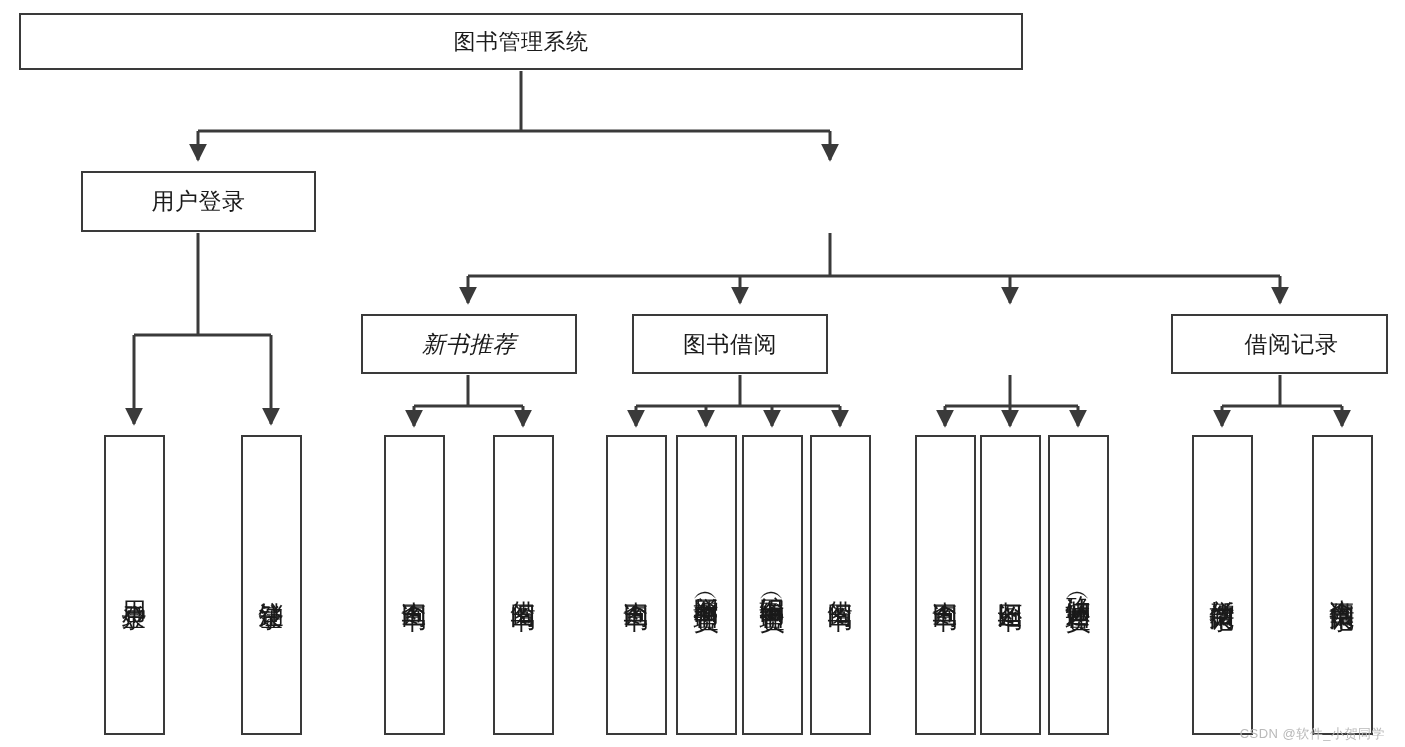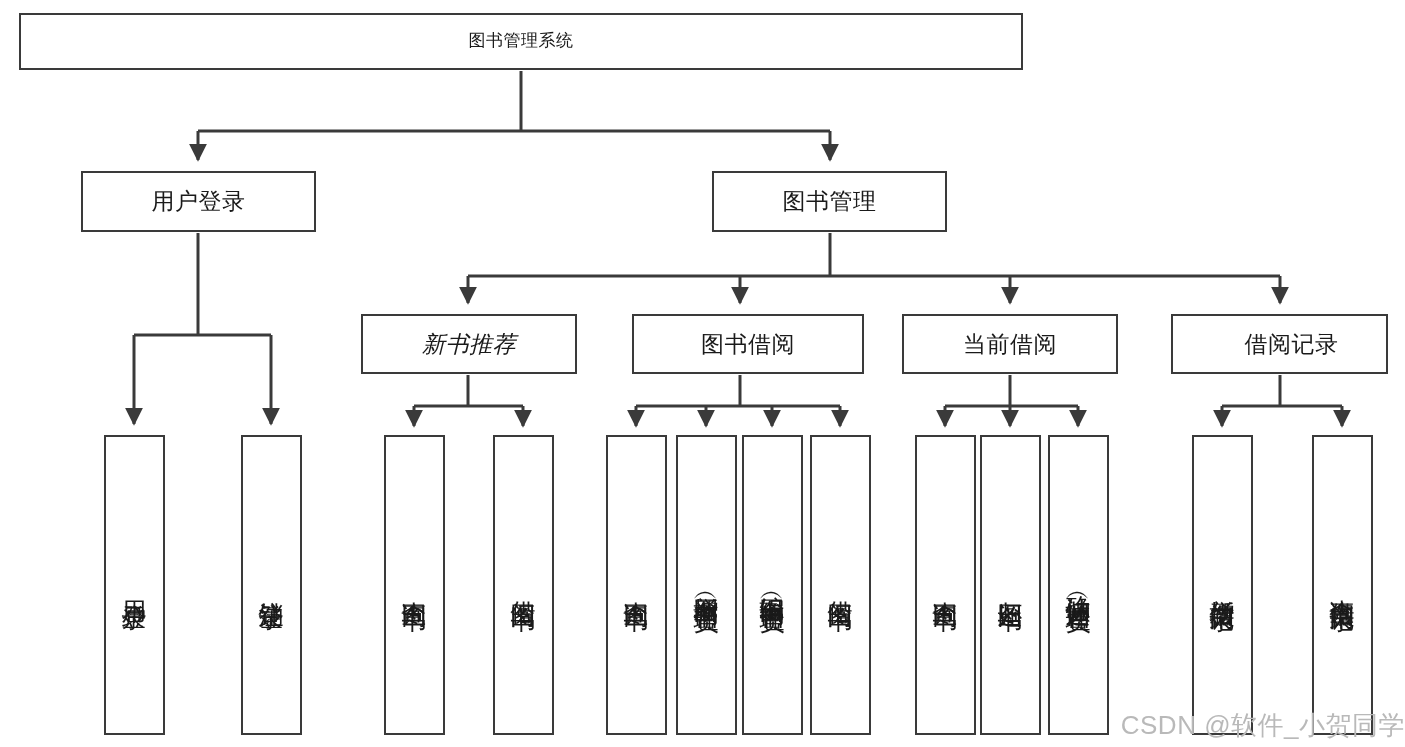--- a/index.html
+++ b/index.html
@@ -39,39 +39,39 @@
     display: block;
     text-align: center;
     line-height: 1.08;
   }
   .node.horiz .lbl {
     font-size: 23px;
     letter-spacing: 0.5px;
     white-space: nowrap;
   }
   .node.root .lbl {
-    font-size: 17px;
+    font-size: 22px;
   }
   .node.vert {
     align-items: center;
     justify-content: center;
   }
   .node.vert .lbl {
     writing-mode: vertical-rl;
     text-orientation: upright;
     font-size: 25px;
     line-height: 1.12;
     letter-spacing: 2px;
     max-height: 272px;
   }
   .watermark {
     position: absolute;
-    right: 0;
+    right: 20px;
     bottom: 4px;
-    font-size: 26px;
+    font-size: 13px;
     color: #b9b9b9;
     white-space: nowrap;
     letter-spacing: 0.5px;
   }
 </style>
 </head>
 <body>
 
 <div id="canvas">
 
@@ -125,32 +125,26 @@
     </g>
   </svg>
 
   <div class="node horiz root" style="left:19px; top:13px; width:1004px; height:57px;">
     <span class="lbl">图书管理系统</span>
   </div>
 
   <div class="node horiz" style="left:81px; top:171px; width:235px; height:61px;">
     <span class="lbl">用户登录</span>
   </div>
-  <div class="node horiz" style="left:712px; top:171px; width:235px; height:61px;">
-    <span class="lbl">图书管理</span>
-  </div>
 
   <div class="node horiz" style="left:361px; top:314px; width:216px; height:60px;font-style:italic;">
     <span class="lbl">新书推荐</span>
   </div>
-  <div class="node horiz" style="left:632px; top:314px; width:232px; height:60px;">
+  <div class="node horiz" style="left:632px; top:314px; width:196px; height:60px;">
     <span class="lbl">图书借阅</span>
-  </div>
-  <div class="node horiz" style="left:902px; top:314px; width:216px; height:60px;">
-    <span class="lbl">当前借阅</span>
   </div>
   <div class="node horiz" style="left:1171px; top:314px; width:217px; height:60px;padding-left:24px;">
     <span class="lbl">借阅记录</span>
   </div>
 
   <div class="node vert" style="left:104px; top:435px; width:61px; height:300px;">
     <span class="lbl">用户登录</span>
   </div>
   <div class="node vert" style="left:241px; top:435px; width:61px; height:300px;">
     <span class="lbl">注销登录</span>

